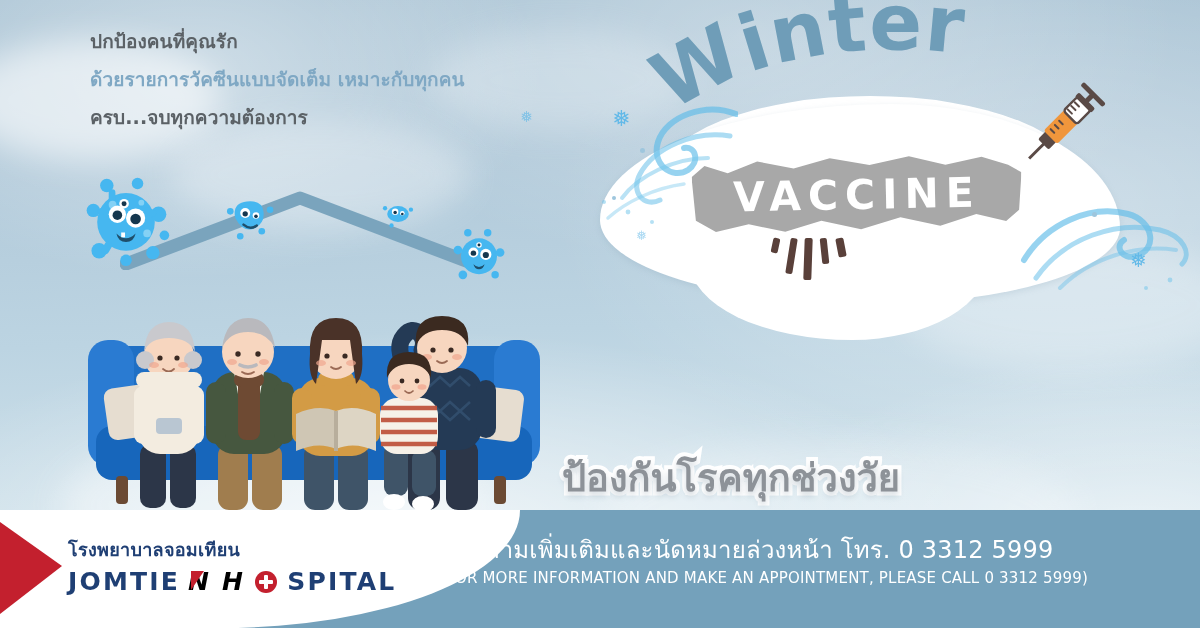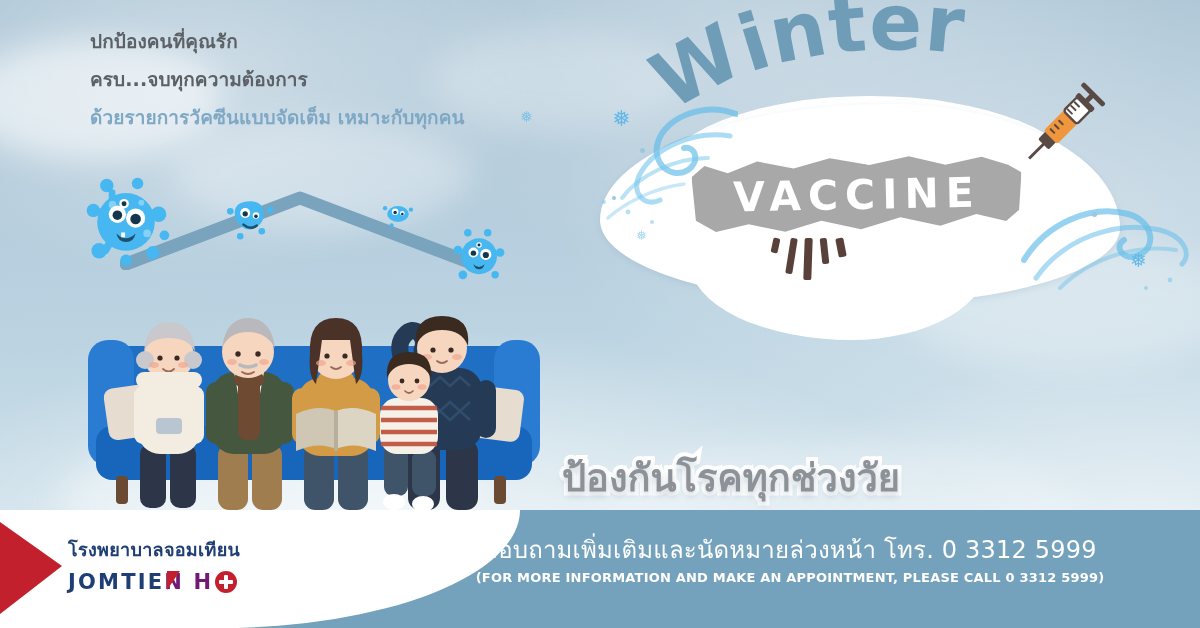--- a/index.html
+++ b/index.html
@@ -132,59 +132,59 @@
     position:absolute; left:0; top:12px; width:0; height:0; z-index:3;
     border-top:44px solid transparent;
     border-bottom:48px solid transparent;
     border-left:62px solid #c3202e;
   }
   #logoBlock { position:absolute; left:68px; top:23px; z-index:4; }
   #logoThai {
     font-size:18px; font-weight:700; color:#1f3f74; line-height:34px; letter-spacing:.3px;
   }
   #logoEn {
-    display:flex; align-items:center; gap:0px;
-    font-size:21px; font-weight:700; color:#1f3f74; letter-spacing:2.2px; line-height:30px;
-  }
-  .redN { position:relative; display:inline-block; color:#701a75; }
+    display:flex; align-items:center; gap:8px;
+    font-size:25px; font-weight:700; color:#1f3f74; letter-spacing:2.2px; line-height:30px;
+  }
+  .redN { position:relative; display:inline-block; color:#000000;font-style:italic; }
   .redN::after{
     content:""; position:absolute; left:3px; top:4px;
     border-top:0 solid transparent; border-bottom:19px solid transparent;
     border-left:13px solid #c3202e;
   }
   .crossO {
     display:inline-block; width:22px; height:22px; border-radius:50%;
     background:#c3202e; position:relative; margin:0 2px; vertical-align:-3px;
   }
   .crossO::before,.crossO::after{
     content:""; position:absolute; background:#fff; border-radius:1px;
   }
   .crossO::before{ left:50%; top:4px; width:4px; height:14px; transform:translateX(-50%); }
   .crossO::after { top:50%; left:4px; height:4px; width:14px; transform:translateY(-50%); }
 
-  #contact { position:absolute; left:440px; top:24px; width:700px; text-align:center; z-index:4; color:#ffffff; }
+  #contact { position:absolute; left:440px; top:24px; width:700px; text-align:left; z-index:4; color:#ffffff; }
   #contactTh { font-size:24px; font-weight:400; line-height:32px; letter-spacing:.2px; }
-  #contactEn { font-size:13px; font-weight:700; line-height:24px; letter-spacing:.2px; }
+  #contactEn { font-size:15px; font-weight:400; line-height:24px; letter-spacing:.2px; }
 </style>
 </head>
 <body>
 
 <div id="banner">
 
   <div class="cloud" style="left:-40px;  top:40px;  width:260px; height:120px;"></div>
   <div class="cloud" style="left:170px;  top:120px; width:300px; height:110px; opacity:.55;"></div>
   <div class="cloud" style="left:430px;  top:30px;  width:260px; height:100px; opacity:.45;"></div>
   <div class="cloud" style="left:900px;  top:240px; width:340px; height:130px; opacity:.5;"></div>
   <div class="cloud" style="left:60px;   top:430px; width:420px; height:150px; opacity:.7;"></div>
   <div class="cloud" style="left:600px;  top:440px; width:480px; height:150px; opacity:.45;"></div>
 
   <div id="headline">
     <div class="ln dark">ปกป้องคนที่คุณรัก</div>
+    <div class="ln blue">ด้วยรายการวัคซีนแบบจัดเต็ม เหมาะกับทุกคน</div>
     <div class="ln dark">ครบ...จบทุกความต้องการ</div>
-    <div class="ln blue">ด้วยรายการวัคซีนแบบจัดเต็ม เหมาะกับทุกคน</div>
   </div>
 
   <svg class="germ" style="left:78px; top:172px;" width="96" height="96" viewBox="0 0 100 100">
     <g fill="#46b7f0">
       <circle cx="50" cy="52" r="30"></circle>
       <circle cx="16" cy="40" r="7"></circle>
         <circle cx="84" cy="44" r="8"></circle>
       <circle cx="30" cy="14" r="7"></circle>
         <circle cx="62" cy="12" r="6"></circle>
       <circle cx="22" cy="82" r="8"></circle>
@@ -464,20 +464,21 @@
   <div id="footer">
     <div id="footerWhite2"></div>
     <div id="redTri"></div>
 
     <div id="logoBlock">
       <div id="logoThai">โรงพยาบาลจอมเทียน</div>
       <div id="logoEn">
         <span>JOMTIE</span>
           <span class="redN">N H</span>
           <span class="crossO"></span>
+          <span>SPITAL</span>
       </div>
     </div>
 
     <div id="contact">
       <div id="contactTh">สอบถามเพิ่มเติมและนัดหมายล่วงหน้า โทร. 0 3312 5999</div>
       <div id="contactEn">(FOR MORE INFORMATION AND MAKE AN APPOINTMENT, PLEASE CALL 0 3312 5999)</div>
     </div>
   </div>
 
 </div>

